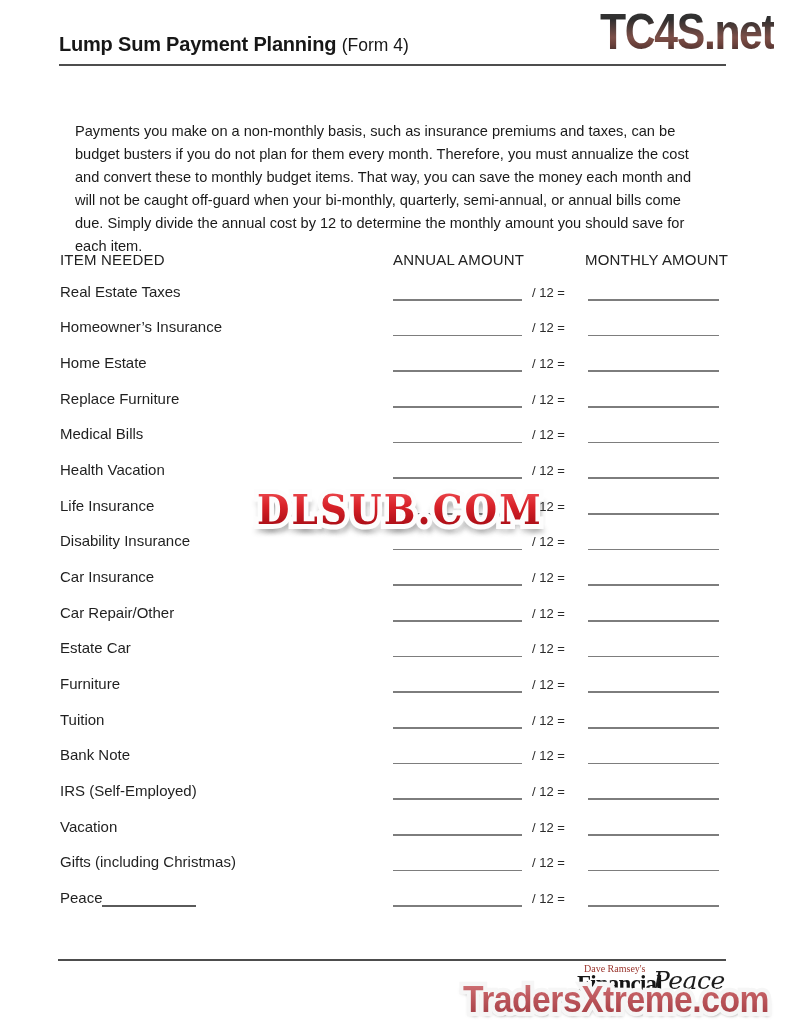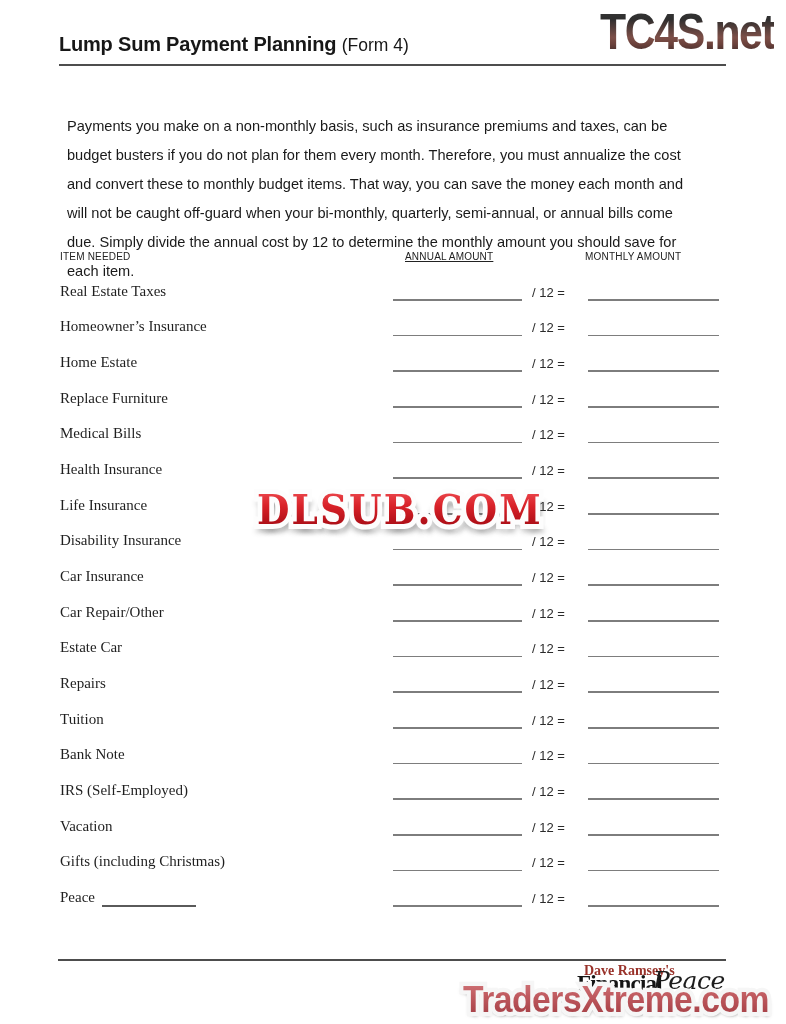--- a/index.html
+++ b/index.html
@@ -6,39 +6,39 @@
   .page{
     position:relative;width:786px;height:1024px;background:#ffffff;
     font-family:"Liberation Sans",sans-serif;color:#1c1c1c;overflow:hidden;
     margin:0 auto;
   }
   
   .doc-title{position:absolute;left:59px;top:33px;margin:0;font-size:20px;font-weight:bold;letter-spacing:-.2px;color:#171717;white-space:nowrap;}
   .doc-title .form-no{font-weight:normal;font-size:17.5px;letter-spacing:0;}
   .title-rule{position:absolute;left:59px;top:64px;width:667px;height:2px;background:#4d4d4d;}
   
-  .intro{position:absolute;left:59px;top:104px;width:674px;margin:8px;font-size:14.6px;line-height:29px;color:#1a1a1a;white-space:pre-line;}
-  
-  .col-heads{position:absolute;left:59px;top:251px;width:667px;height:18px;font-size:10px;color:#222;}
+  .intro{position:absolute;left:59px;top:104px;width:674px;margin:16px;font-size:14.6px;line-height:23px;color:#1a1a1a;white-space:pre-line;}
+  
+  .col-heads{position:absolute;left:59px;top:251px;width:667px;height:18px;font-size:15px;color:#222;}
   .col-heads .h{position:absolute;top:0;letter-spacing:.2px;white-space:nowrap;}
   .h-item{left:1px;}
-  .h-annual{left:346px;text-decoration:underline;}
+  .h-annual{left:334px;}
   .h-monthly{left:526px;}
   .rows{position:absolute;left:59px;top:270px;width:667px;}
   .row{position:relative;height:35.66px;}
-  .row .label{position:absolute;left:1px;bottom:7px;font-size:15px;line-height:1;color:#1f1f1f;white-space:nowrap;font-family:Liberation Serif, serif;}
+  .row .label{position:absolute;left:1px;bottom:7px;font-size:15px;line-height:1;color:#1f1f1f;white-space:nowrap;}
   .row .line{position:absolute;bottom:5px;height:1.5px;background:#7d7d7d;}
   .row .line.annual{left:334px;width:129px;}
   .row .line.monthly{left:529px;width:131px;}
   .row .div12{position:absolute;left:473px;bottom:7px;font-size:13px;line-height:1;color:#2a2a2a;white-space:nowrap;}
   .row .other-blank{position:absolute;left:43px;bottom:5px;width:94px;height:1.5px;background:#5a5a5a;}
   
   .footer-rule{position:absolute;left:58px;top:959px;width:668px;height:1.5px;background:#4d4d4d;}
   .fp-logo{position:absolute;left:577px;top:963px;width:170px;height:45px;}
-  .fp-small{position:absolute;left:7px;top:0;font-family:"Liberation Serif",serif;font-weight:bold;font-size:14px;color:#99322a;white-space:nowrap;text-align:center;}
+  .fp-small{position:absolute;left:7px;top:0;font-family:"Liberation Serif",serif;font-weight:normal;font-size:10px;color:#99322a;white-space:nowrap;text-align:center;}
   .fp-main{position:absolute;left:0;top:8px;font-family:"Liberation Serif",serif;font-weight:bold;font-size:23px;letter-spacing:-.8px;color:#141414;white-space:nowrap;}
   .fp-script{position:absolute;left:76px;top:3px;font-family:"DejaVu Serif",serif;font-style:italic;font-size:25px;letter-spacing:-.5px;color:#1d1d1d;white-space:nowrap;}
   
   .wm{position:absolute;white-space:nowrap;}
   .wm .top{position:relative;}
   .wm::before{content:attr(data-text);position:absolute;left:0;top:0;color:#fff;}
   
   .wm-tc4s{
     top:2px;right:12px;font-size:46px;font-weight:bold;letter-spacing:-1.5px;
     transform:scale(.93,1.1);transform-origin:right top;
@@ -132,21 +132,21 @@
 
     <div class="row">
       <span class="label">Medical Bills</span>
 
       <span class="line annual"></span>
       <span class="div12">/ 12 =</span>
       <span class="line monthly"></span>
     </div>
 
     <div class="row">
-      <span class="label">Health Insurance</span>
+      <span class="label">Health Vacation</span>
 
       <span class="line annual"></span>
       <span class="div12">/ 12 =</span>
       <span class="line monthly"></span>
     </div>
 
     <div class="row">
       <span class="label">Life Insurance</span>
 
       <span class="line annual"></span>
@@ -180,21 +180,21 @@
 
     <div class="row">
       <span class="label">Estate Car</span>
 
       <span class="line annual"></span>
       <span class="div12">/ 12 =</span>
       <span class="line monthly"></span>
     </div>
 
     <div class="row">
-      <span class="label">Repairs</span>
+      <span class="label">Furniture</span>
 
       <span class="line annual"></span>
       <span class="div12">/ 12 =</span>
       <span class="line monthly"></span>
     </div>
 
     <div class="row">
       <span class="label">Tuition</span>
 
       <span class="line annual"></span>

